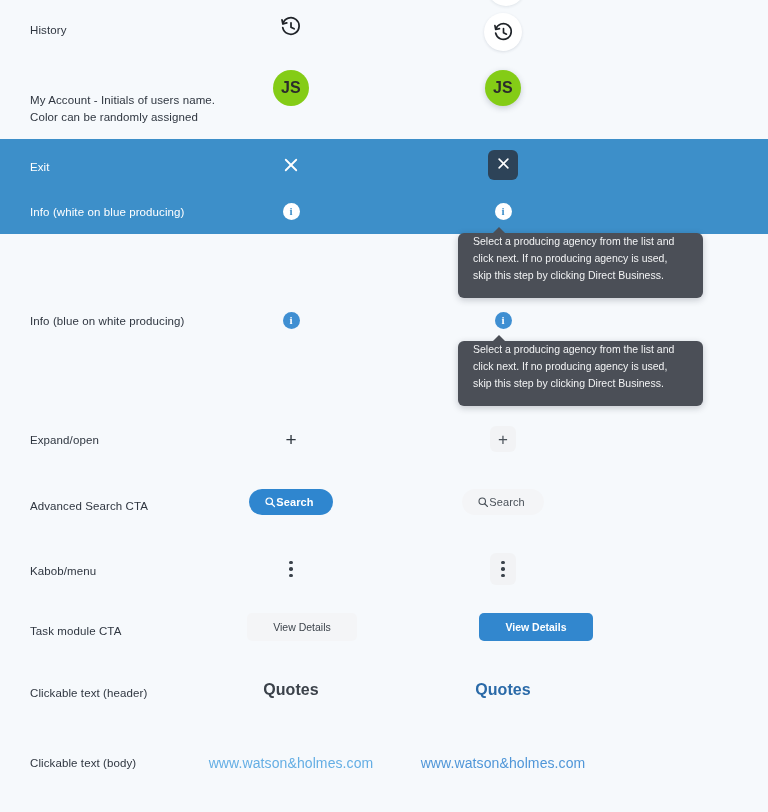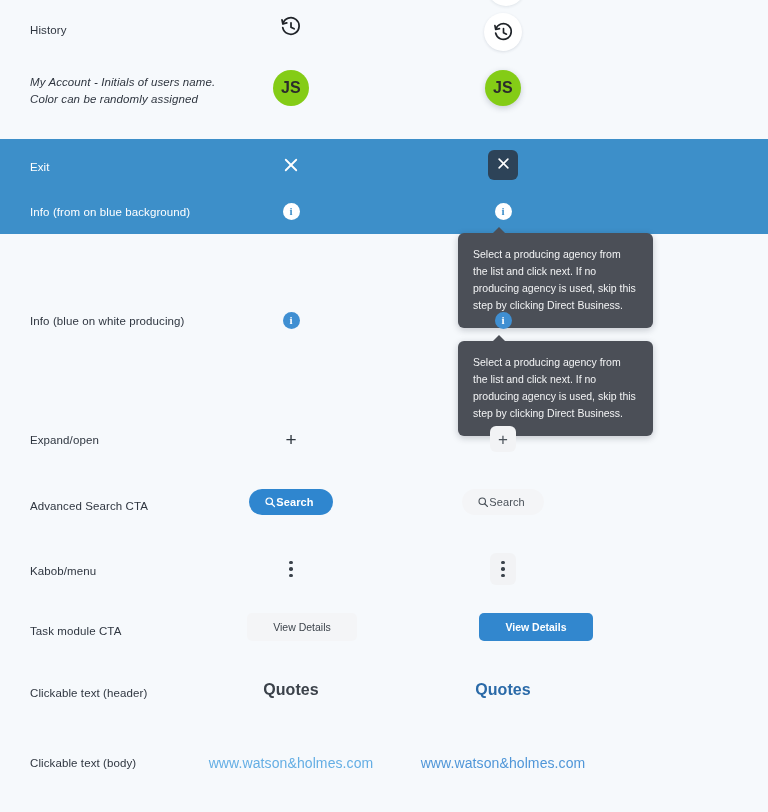--- a/index.html
+++ b/index.html
@@ -101,25 +101,25 @@
     font-weight: bold;
     font-family: "Liberation Serif", serif;
     line-height: 1;
   }
   .info-white { background: #ffffff; color: #3d8fc9; }
   .info-blue  { background: #3f8fd2; color: #ffffff; }
 
   
   .tooltip {
     position: absolute;
-    width: 195px;
+    width: 245px;
     background: #4b4f57;
     color: #f2f3f4;
     border-radius: 6px;
-    padding: 13px 15px 14px 15px;
+    padding: 0 15px 14px 15px;
     font-size: 10.5px;
     line-height: 17px;
     box-shadow: 0 2px 7px rgba(20,25,35,.22);
   }
   .tooltip .tip-arrow {
     position: absolute;
     top: -6px; left: 34px;
     width: 0; height: 0;
     border-left: 7px solid transparent;
     border-right: 7px solid transparent;
@@ -235,21 +235,21 @@
             <path d="M3.2 8.3 A9 9 0 1 1 3 12.6"></path>
             <polyline points="2.2,4.2 3.1,8.6 7.4,7.6"></polyline>
             <polyline points="12,7.4 12,12.2 15.4,13.9"></polyline>
           </svg>
         </span>
       </span>
     </div>
   </div>
 
   <div class="row" style="top:74px;">
-    <div class="row-label" style="top:0;font-style:italic;">My Account - Initials of users name.
+    <div class="row-label" style="top:18px;">My Account - Initials of users name.
 Color can be randomly assigned</div>
 
     <div class="cell-a" style="top:-4px;">
       <span class="avatar">JS</span>
     </div>
 
     <div class="cell-b" style="top:-4px;">
       <span class="avatar hover">JS</span>
     </div>
   </div>
@@ -272,21 +272,21 @@
           <svg width="15" height="15" viewBox="0 0 24 24" fill="none" stroke="#ffffff" stroke-width="2.6" stroke-linecap="round">
             <line x1="5" y1="5" x2="19" y2="19"></line>
               <line x1="19" y1="5" x2="5" y2="19"></line>
           </svg>
         </span>
       </span>
     </div>
   </div>
 
   <div class="row" style="top:204px;">
-    <div class="row-label band-label" style="top:0;">Info (from on blue background)</div>
+    <div class="row-label band-label" style="top:0;">Info (white on blue producing)</div>
 
     <div class="cell-a" style="top:-1px;">
       <span class="info-dot info-white">i</span>
     </div>
 
     <div class="cell-b" style="top:-1px;">
       <span class="info-dot info-white">i</span>
     </div>
   </div>
 

